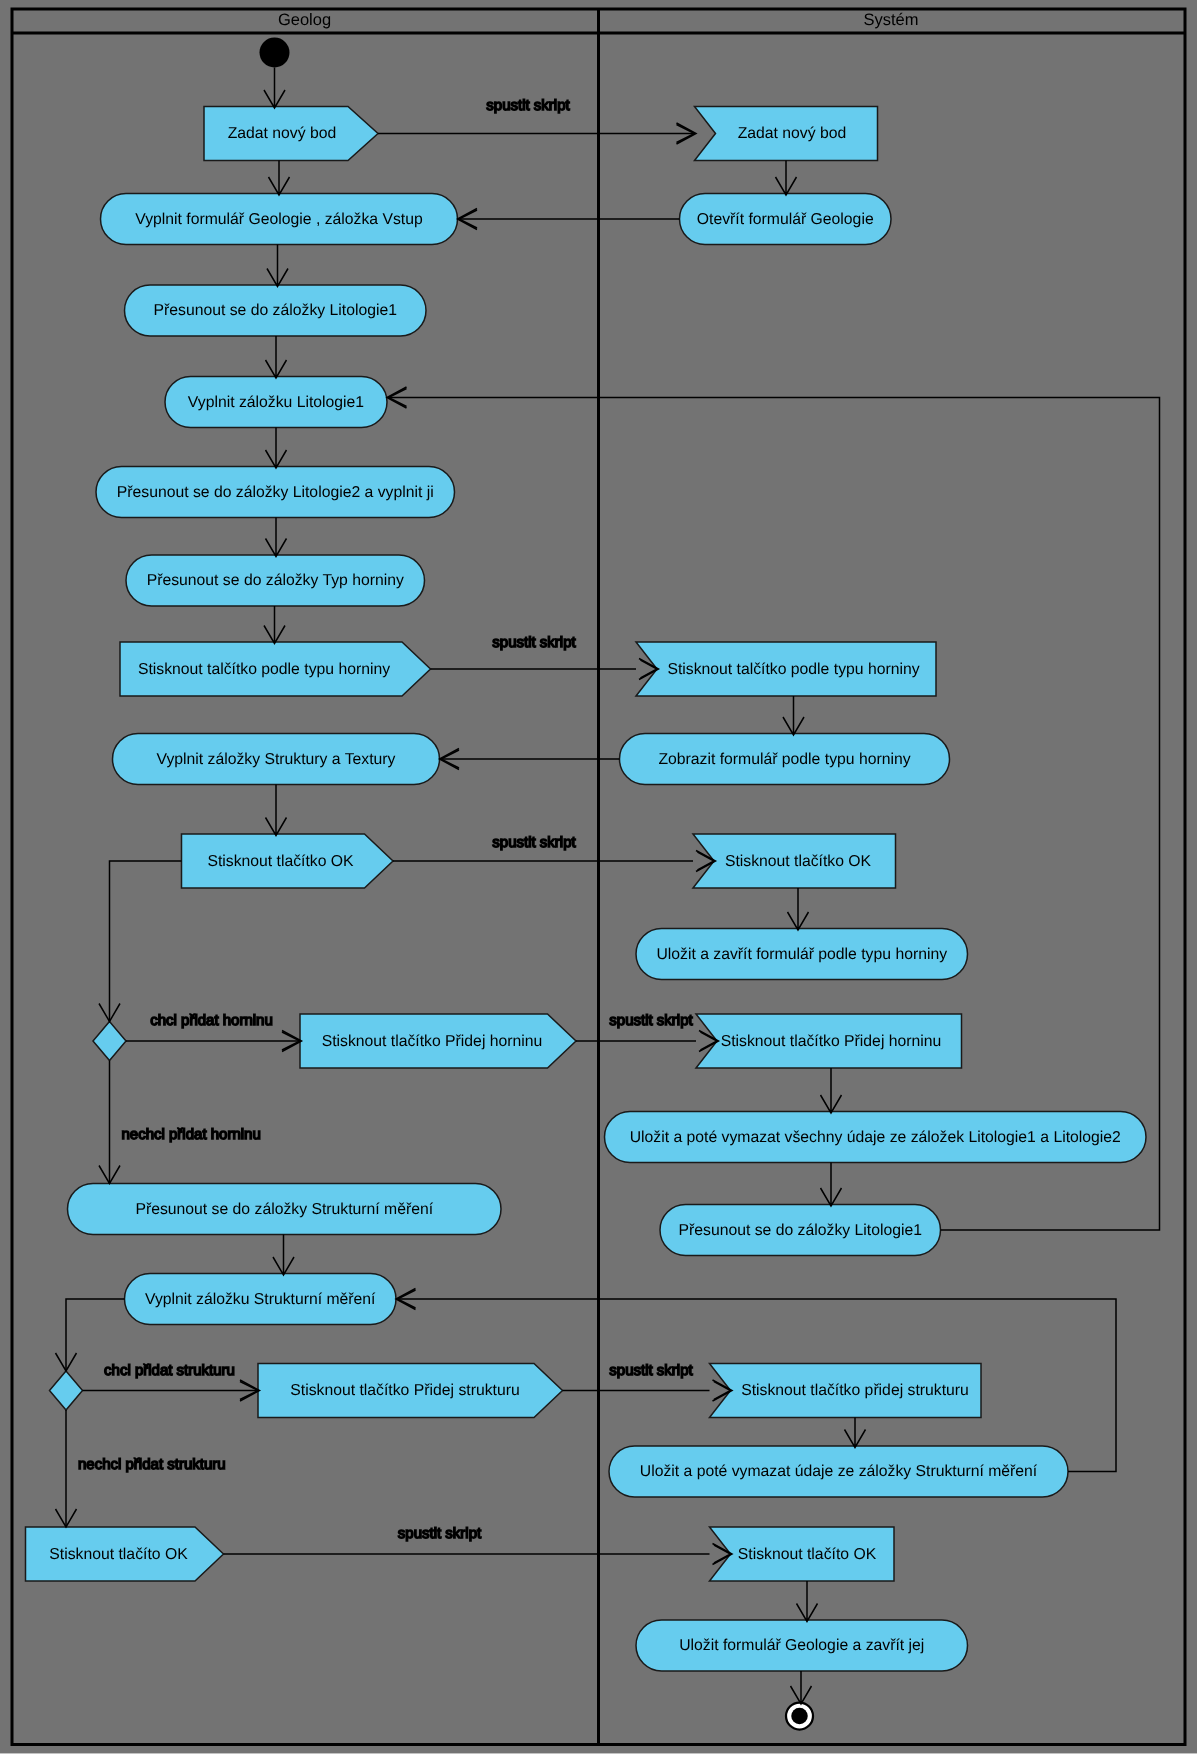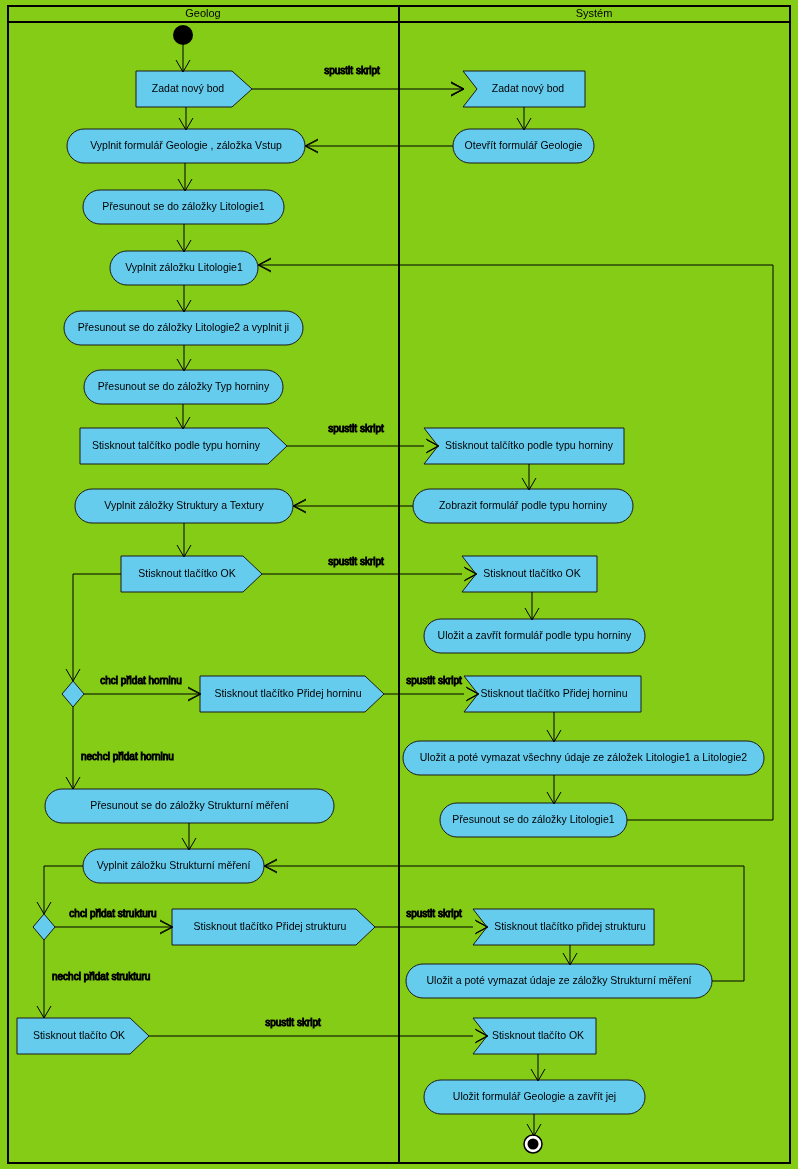--- a/index.html
+++ b/index.html
@@ -5,21 +5,21 @@
   html, body {
     margin: 0;
     padding: 0;
     background: #ffffff;
     font-family: "Liberation Sans", sans-serif;
   }
   #stage {
     position: relative;
     width: 798px;
     height: 1169px;
-    background: #84cc16;
+    background: #737373;
     overflow: hidden;
     text-decoration: underline;
   }
   svg#diagram {
     display: block;
     width: 798px;
     height: 1169px;
   }
   .node-text {
     font-family: "Liberation Sans", sans-serif;

